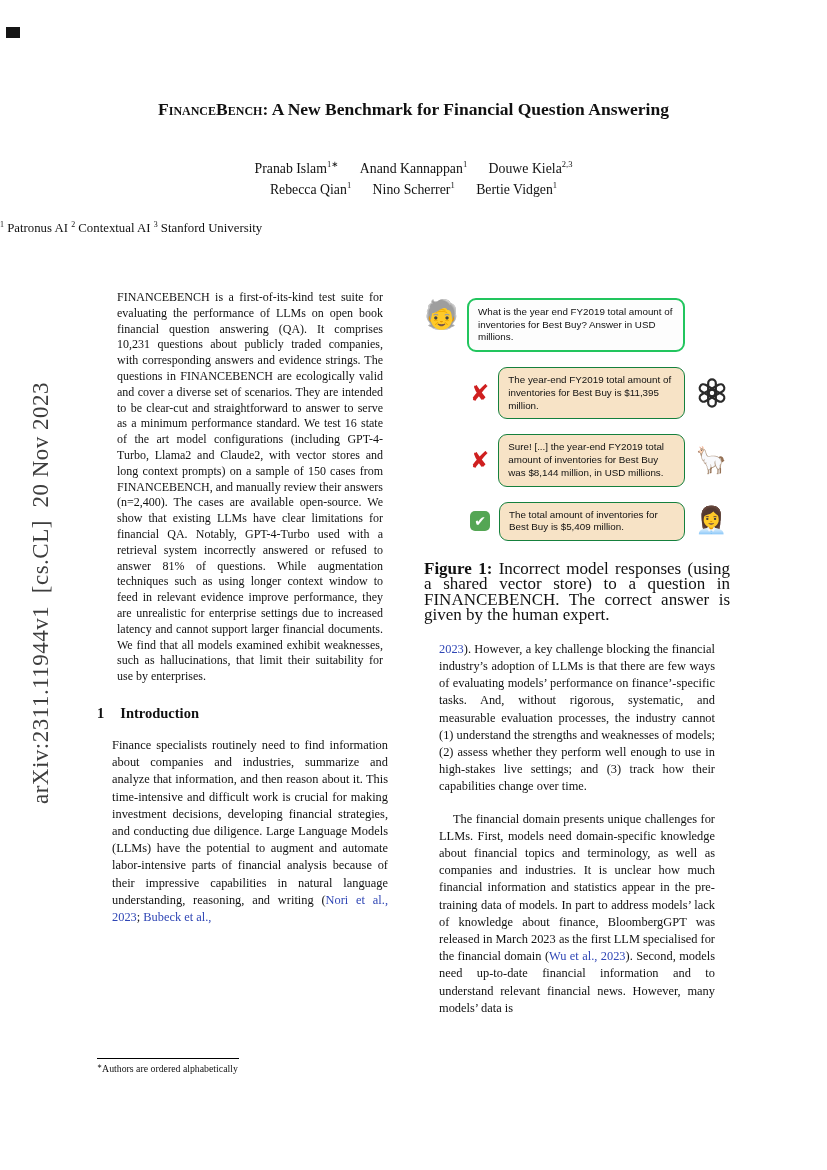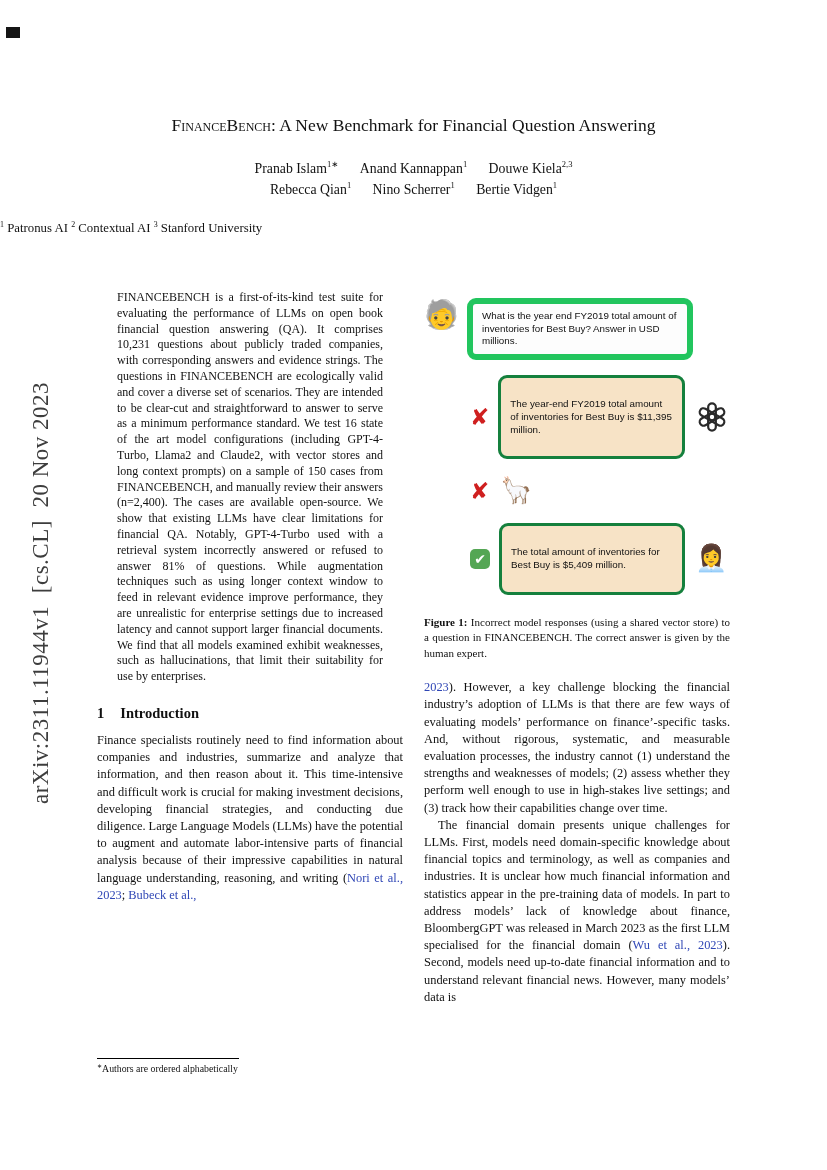--- a/index.html
+++ b/index.html
@@ -10,63 +10,63 @@
   .corner-mark{position:absolute;left:6px;top:27px;width:14px;height:11px;background:#151515;}
   
   .arxiv-stamp{
     position:absolute;left:-239px;top:580px;width:560px;height:26px;
     transform:rotate(-90deg);
     font-size:23px;color:#3d3d3d;letter-spacing:.5px;text-align:center;
     white-space:pre;font-family:"Liberation Serif", serif;
   }
   
   .title{position:absolute;top:99px;left:50px;right:50px;text-align:center;
-    font-size:17.5px;font-weight:normal;margin-top:16px;}
+    font-size:17.5px;font-weight:bold;}
   .title .sc{font-variant:small-caps;}
   .authors{position:absolute;top:158px;left:0;right:0;text-align:center;
     font-size:13.8px;font-weight:normal;line-height:21px;}
   .author{margin:0 9px;white-space:nowrap;}
   sup{font-size:.62em;vertical-align:super;line-height:0;}
   .affil{position:absolute;top:221px;left:0;right:0;text-align:left;font-size:12.8px;}
   
   .col-left{position:absolute;left:97px;top:290px;width:306px;}
   .col-right{position:absolute;left:424px;top:290px;width:306px;}
   .abs-head{text-align:center;font-weight:bold;font-size:13.5px;margin:2px 0 10px 0;}
   .abs-body{margin:0 20px;font-size:12px;line-height:15.8px;text-align:justify;hyphens:auto;}
   .sec-head{font-size:14.5px;font-weight:bold;margin:20px 0 10px 0;}
   .sec-head .num{margin-right:16px;}
-  .para{font-size:12.4px;line-height:17.2px;text-align:justify;margin:0;hyphens:auto;}
+  .para{font-size:12.4px;line-height:17.2px;text-align:justify;margin:15px;hyphens:auto;}
   .para + .para{text-indent:14px;}
   .cite{color:#2f46b5;}
   
   .footnote{position:absolute;left:97px;top:1058px;width:306px;}
   .footnote .rule{width:142px;border-top:1px solid #000;margin-bottom:4px;}
   .footnote .fn-text{font-size:9.8px;}
   
   .figure{width:306px;}
   .q-row{display:flex;align-items:flex-start;gap:7px;margin-top:8px;}
   .avatar{font-size:28px;line-height:34px;width:36px;text-align:center;flex:0 0 auto;}
   .q-bubble{
-    background:#fdfdfd;border:6px solid #22c55e;border-radius:9px;
+    background:#fdfdfd;border:2px solid #22c55e;border-radius:9px;
     padding:6px 9px;font-family:"Liberation Sans", sans-serif;font-size:9.8px;
     line-height:1.3;width:196px;
   }
   .resp-row{display:flex;align-items:center;gap:9px;margin:15px 0 0 46px;}
   .resp-bubble{
-    background:#f7e3c6;border:3px solid #15803d;border-radius:9px;
-    padding:20px 9px;font-family:"Liberation Sans", sans-serif;font-size:9.8px;
+    background:#f7e3c6;border:1px solid #15803d;border-radius:9px;
+    padding:6px 9px;font-family:"Liberation Sans", sans-serif;font-size:9.8px;
     line-height:1.3;flex:1 1 auto;
   }
   .x-mark{color:#cf1f1f;font-size:23px;font-weight:bold;
     font-family:"DejaVu Sans", sans-serif;flex:0 0 auto;line-height:1;}
   .check-badge{width:20px;height:20px;background:#54a654;border-radius:5px;color:#fff;
     font-size:14px;display:flex;align-items:center;justify-content:center;
     font-family:"DejaVu Sans", sans-serif;flex:0 0 auto;}
   .agent{width:36px;text-align:center;font-size:26px;line-height:34px;flex:0 0 auto;}
-  .caption{font-size:11px;line-height:15.4px;text-align:justify;margin:20px 0 18px 0;}
+  .caption{font-size:17px;line-height:15.4px;text-align:justify;margin:20px 0 18px 0;}
   .caption .fig-label{font-weight:bold;}
   .openai-svg{display:block;margin:0 auto;}
 </style>
 </head>
 <body>
 
 <div class="corner-mark"></div>
 
 <div class="arxiv-stamp">arXiv:2311.11944v1  [cs.CL]  20 Nov 2023</div>
 
@@ -127,20 +127,21 @@
             <g transform="rotate(300 20 20)">
                 <rect x="15.5" y="4" width="9" height="20" rx="4.5"></rect>
               </g>
           </g>
         </svg>
       </span>
     </div>
 
     <div class="resp-row">
       <span class="x-mark">✘</span>
+      <div class="resp-bubble">Sure! [...] the year-end FY2019 total amount of inventories for Best Buy was $8,144 million, in USD millions.</div>
       <span class="agent">🦙</span>
     </div>
 
     <div class="resp-row">
       <span class="check-badge">✔</span>
       <div class="resp-bubble">The total amount of inventories for Best Buy is $5,409 million.</div>
       <span class="agent">👩‍💼</span>
     </div>
 
   </div>

